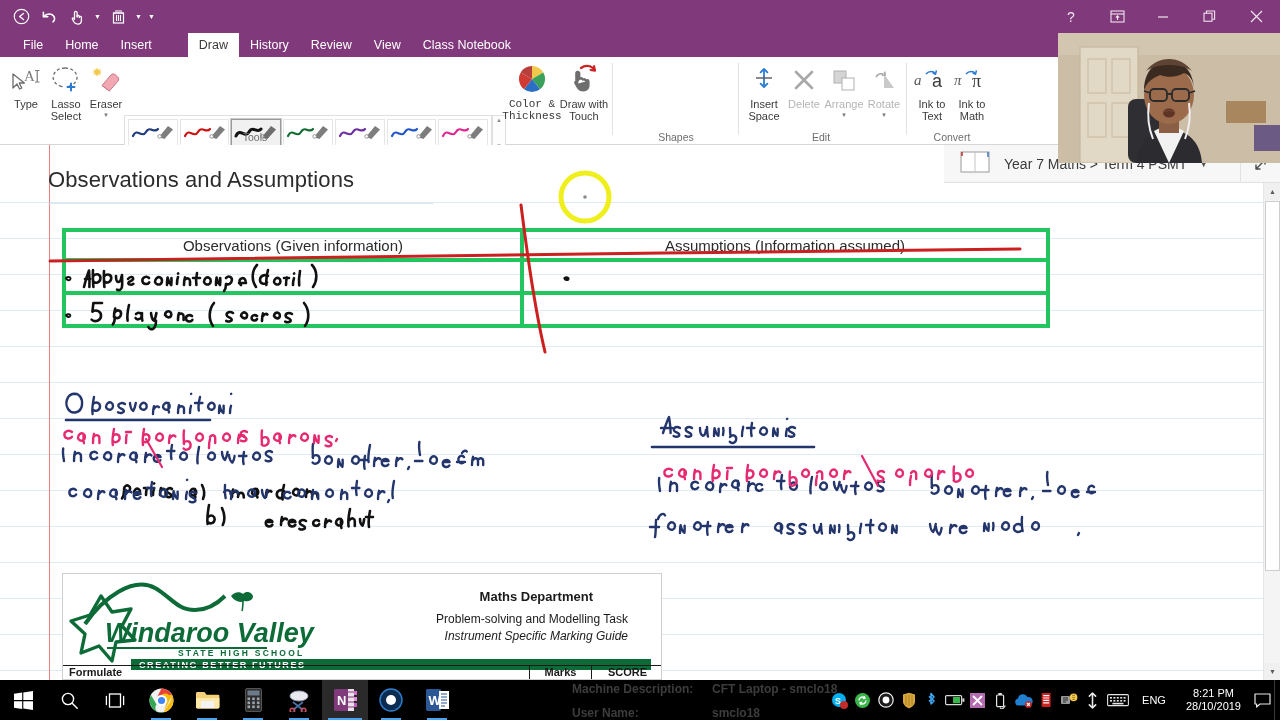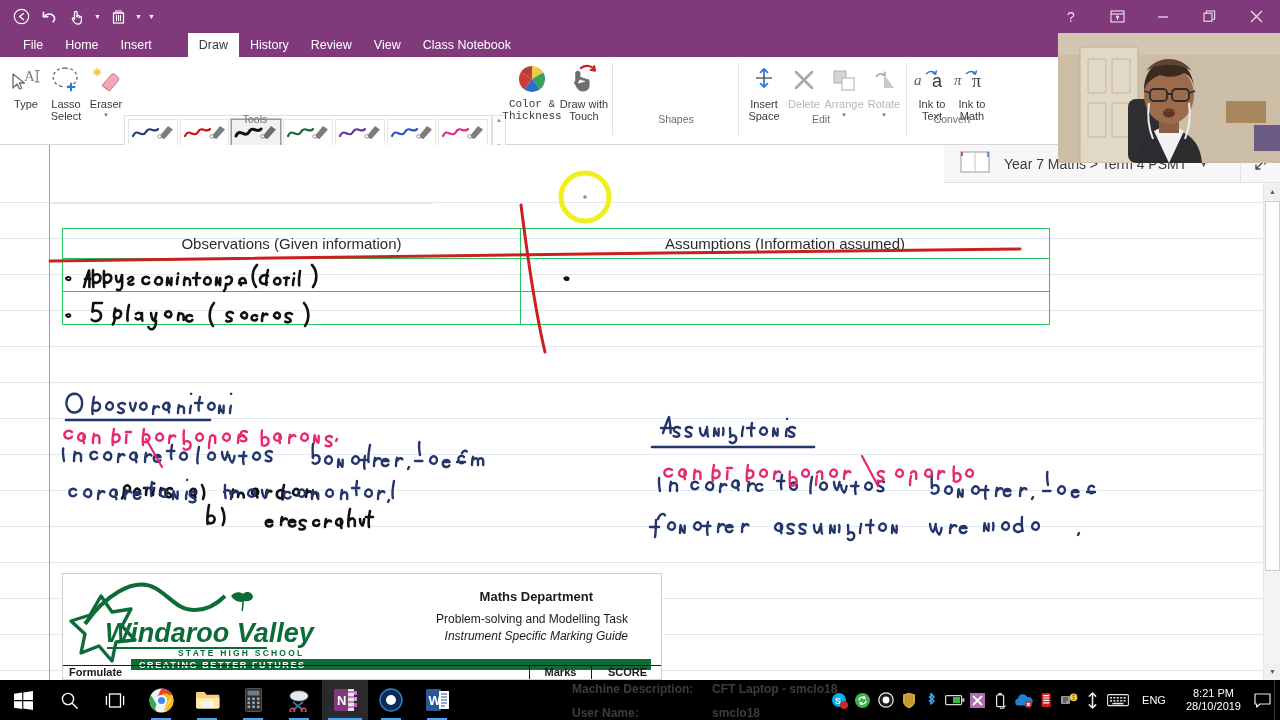--- a/index.html
+++ b/index.html
@@ -58,21 +58,21 @@
   .menu-item.active { background: #ffffff; color: #3a3a3a; margin-left: 25px; }
 
   
   .ribbon {
     position: absolute; top: 57px; left: 0; width: 1280px; height: 88px;
     background: #ffffff;
     border-bottom: 1px solid #d6d6d6;
   }
   .rgroup { position: absolute; top: 0; height: 88px; }
   .rgroup-label {
-    position: absolute; bottom: 20px; width: 100%;
+    position: absolute; bottom: 2px; width: 100%;
     text-align: center; font-size: 10.5px; color: #6e6e6e;
   }
   .rgroup-sep {
     position: absolute; top: 6px; width: 1px; height: 72px; background: #e2e2e2;
   }
   .bigbtn {
     position: absolute; top: 4px; width: 44px;
     display: flex; flex-direction: column; align-items: center;
   }
   .bigbtn .bi { height: 34px; display: flex; align-items: flex-end; justify-content: center; }
@@ -134,21 +134,21 @@
   .title-underline {
     position: absolute; left: 48px; top: 58px; width: 385px; height: 1px; background: #d8e4ef;
   }
 
   
   .ntable {
     position: absolute; left: 62px; top: 83px; width: 988px; height: 96px;
     border: 1px solid #d2d2d2; border-collapse: collapse;
   }
   .ntable td {
-    border: 1px solid #22c55e; vertical-align: top; padding: 0;
+    border: 4px solid #22c55e; vertical-align: top; padding: 0;
   }
   .nt-head {
     height: 30px; text-align: center; font-size: 15px; color: #2b2b2b;
     vertical-align: middle !important;
   }
   .nt-cell { height: 33px; }
 
   
   .ink { position: absolute; inset: 0; pointer-events: none; }
 
@@ -608,20 +608,21 @@
       <div class="rline" style="top:309px;"></div>
       <div class="rline" style="top:345px;"></div>
       <div class="rline" style="top:381px;"></div>
       <div class="rline" style="top:417px;"></div>
       <div class="rline" style="top:453px;"></div>
       <div class="rline" style="top:489px;"></div>
       <div class="rline" style="top:525px;"></div>
     </div>
     <div class="margin-line"></div>
 
+    <div class="page-title">Observations and Assumptions</div>
     <div class="title-underline"></div>
 
     <table class="ntable">
       <tbody>
           <tr>
         <td class="nt-head" style="width:458px;">Observations (Given information)</td>
         <td class="nt-head">Assumptions (Information assumed)</td>
       </tr>
       <tr>
         <td class="nt-cell"></td>

